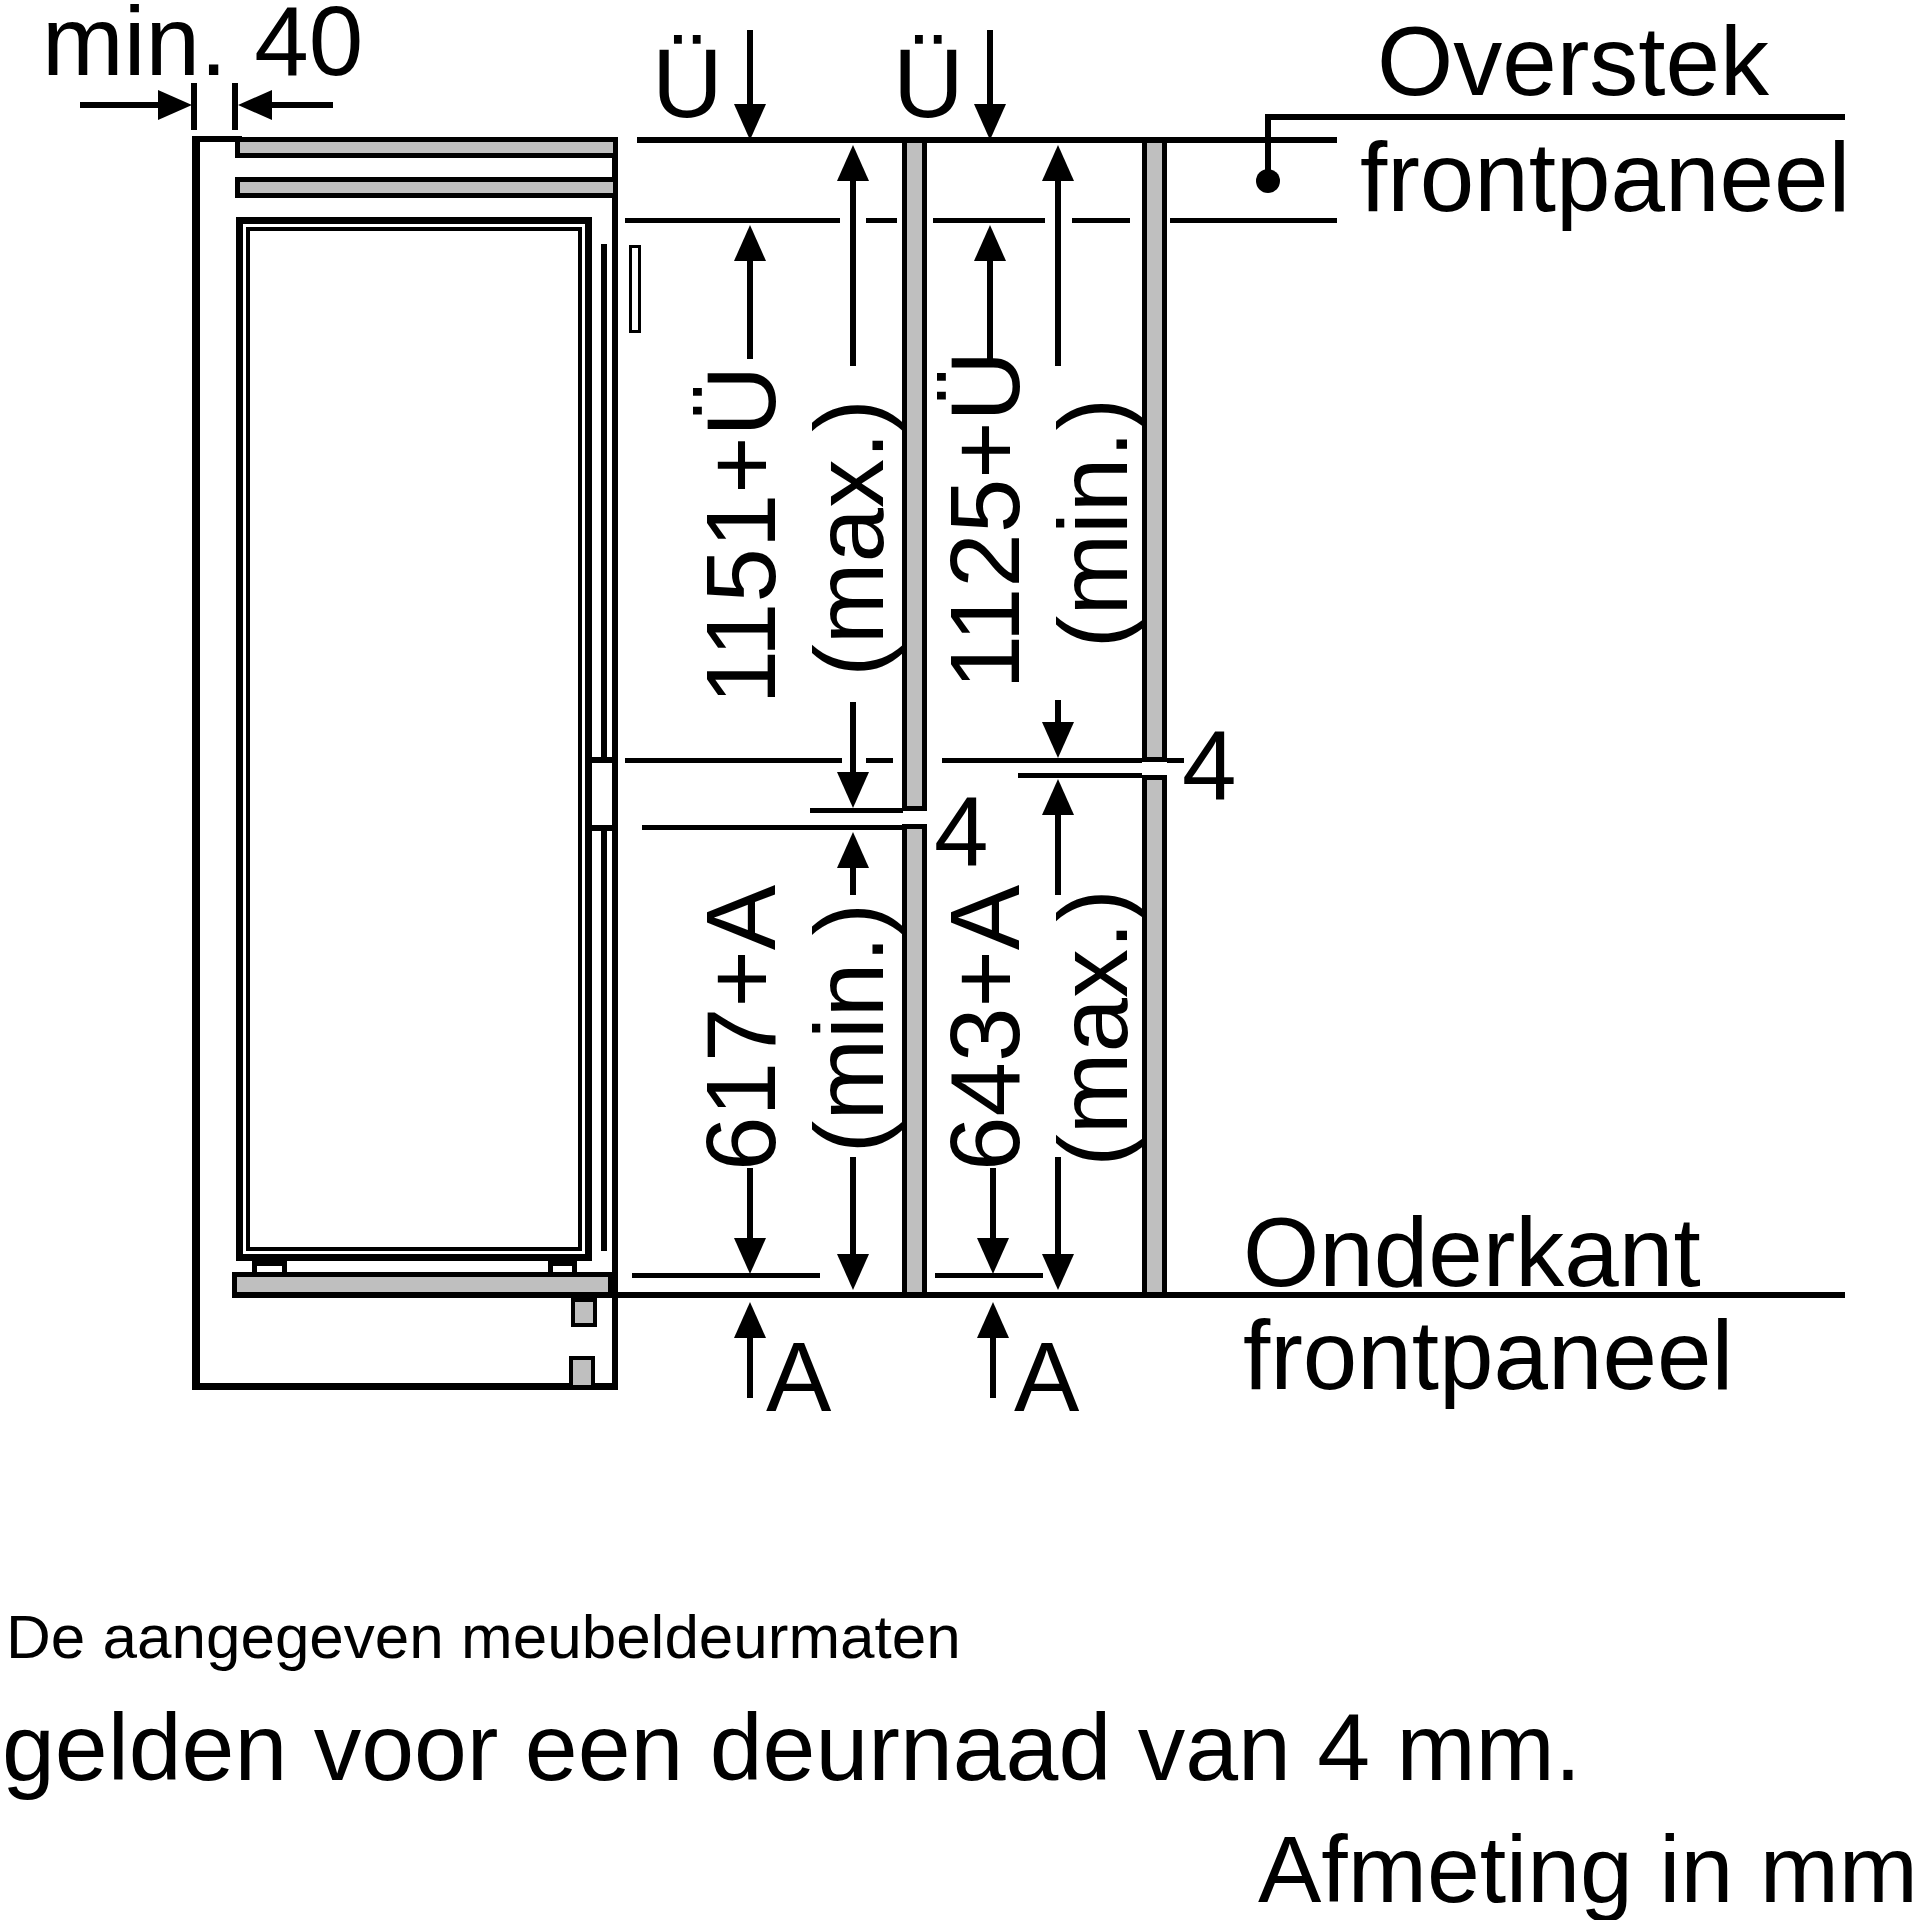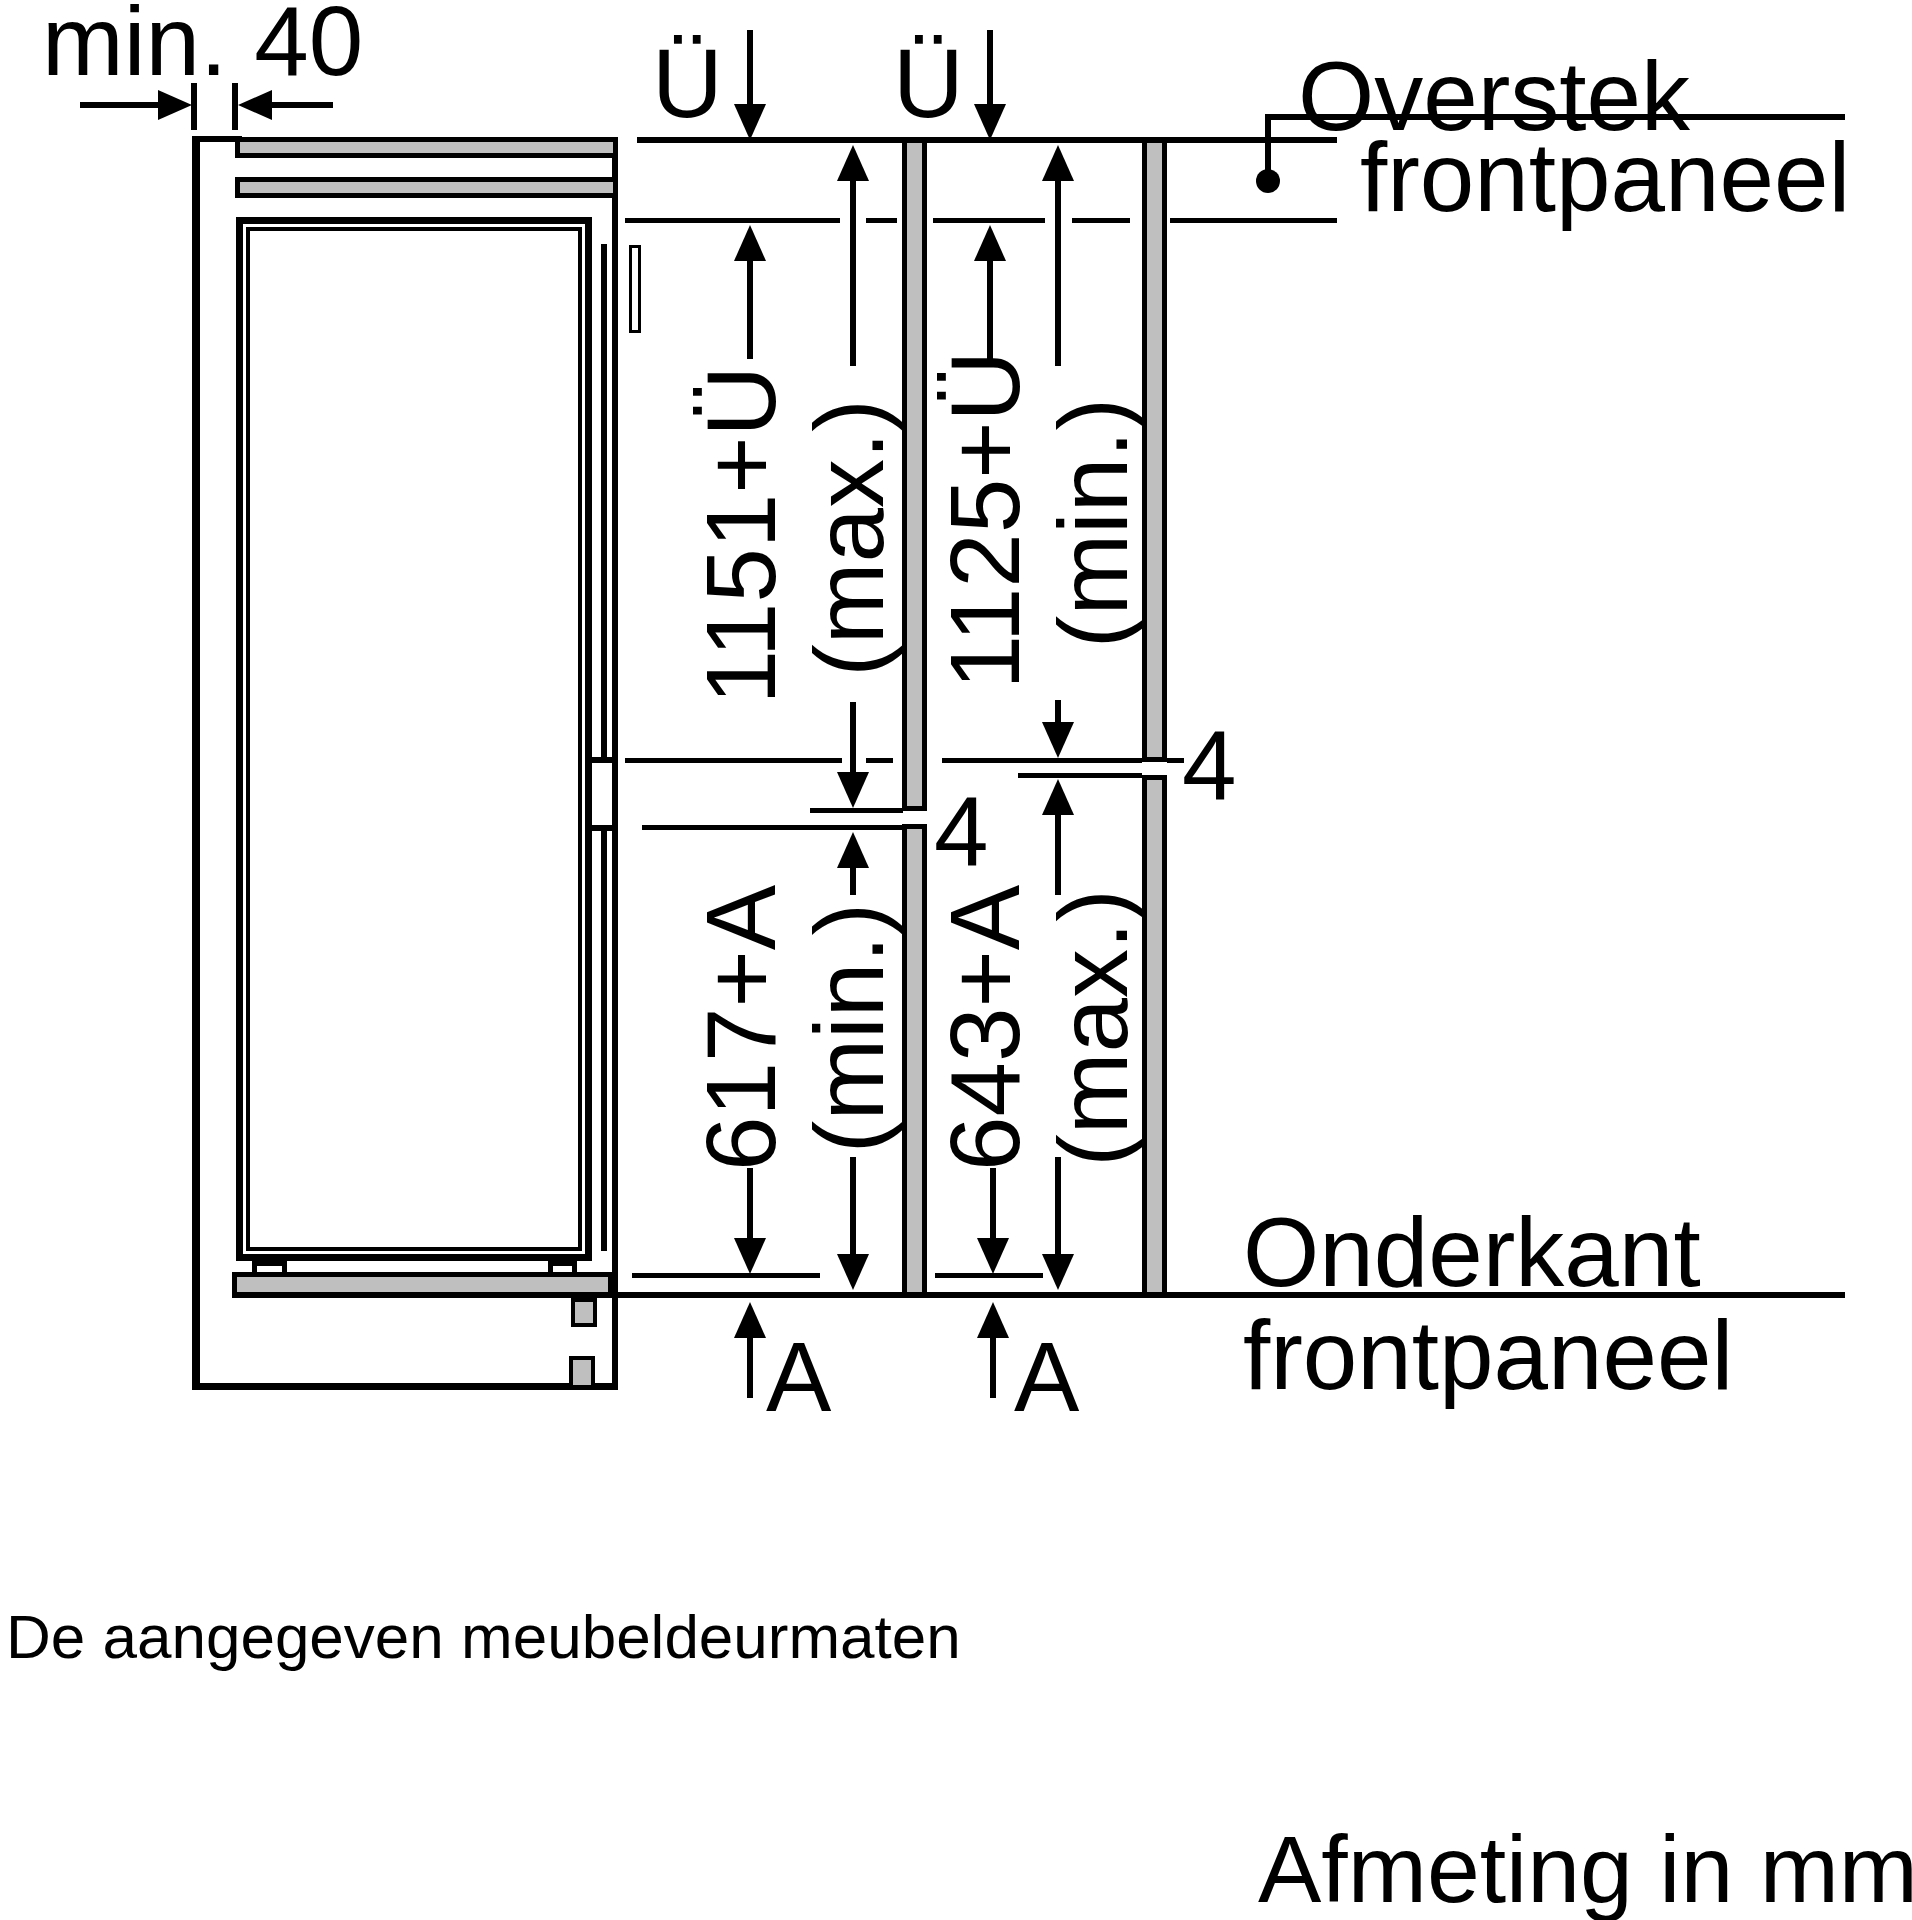--- a/index.html
+++ b/index.html
@@ -114,21 +114,21 @@
 
   <div class="blk" style="left:1265px;top:114px;width:580px;height:6px;"></div>
   <div class="blk" style="left:1265px;top:118px;width:6px;height:55px;"></div>
   <div class="abs" style="left:1256px;top:169px;width:24px;height:24px;background:#000;border-radius:50%;"></div>
 
   <div class="lbl" style="left:42px;top:-8px;font-size:98px;">min. 40</div>
 
   <div class="lbl" style="left:652px;top:34px;font-size:98px;">Ü</div>
   <div class="lbl" style="left:893px;top:34px;font-size:98px;">Ü</div>
 
-  <div class="lbl" style="left:1298px;top:12px;font-size:98px;margin-top:35px;">Overstek</div>
+  <div class="lbl" style="left:1377px;top:12px;font-size:98px;">Overstek</div>
   <div class="lbl" style="left:1360px;top:128px;font-size:98px;">frontpaneel</div>
 
   <div class="lbl rot" style="left:741px;top:535px;font-size:98px;">1151+Ü</div>
   <div class="lbl rot" style="left:849px;top:538px;font-size:98px;">(max.)</div>
   <div class="lbl rot" style="left:985px;top:520px;font-size:98px;">1125+Ü</div>
   <div class="lbl rot" style="left:1093px;top:523px;font-size:98px;">(min.)</div>
 
   <div class="lbl rot" style="left:741px;top:1028px;font-size:98px;">617+A</div>
   <div class="lbl rot" style="left:849px;top:1028px;font-size:98px;">(min.)</div>
   <div class="lbl rot" style="left:985px;top:1028px;font-size:98px;">643+A</div>
@@ -137,15 +137,16 @@
   <div class="lbl" style="left:934px;top:782px;font-size:98px;">4</div>
   <div class="lbl" style="left:1182px;top:716px;font-size:98px;">4</div>
 
   <div class="lbl" style="left:766px;top:1328px;font-size:98px;">A</div>
   <div class="lbl" style="left:1014px;top:1328px;font-size:98px;">A</div>
 
   <div class="lbl" style="left:1243px;top:1203px;font-size:98px;">Onderkant</div>
   <div class="lbl" style="left:1243px;top:1306px;font-size:98px;">frontpaneel</div>
 
   <div class="lbl" style="left:6px;top:1606px;font-size:62px;">De aangegeven meubeldeurmaten</div>
+  <div class="lbl" style="left:2px;top:1700px;font-size:95px;">gelden voor een deurnaad van 4 mm.</div>
   <div class="lbl" style="left:1258px;top:1822px;font-size:95px;">Afmeting in mm</div>
 
 </div>
 
 </body></html>

